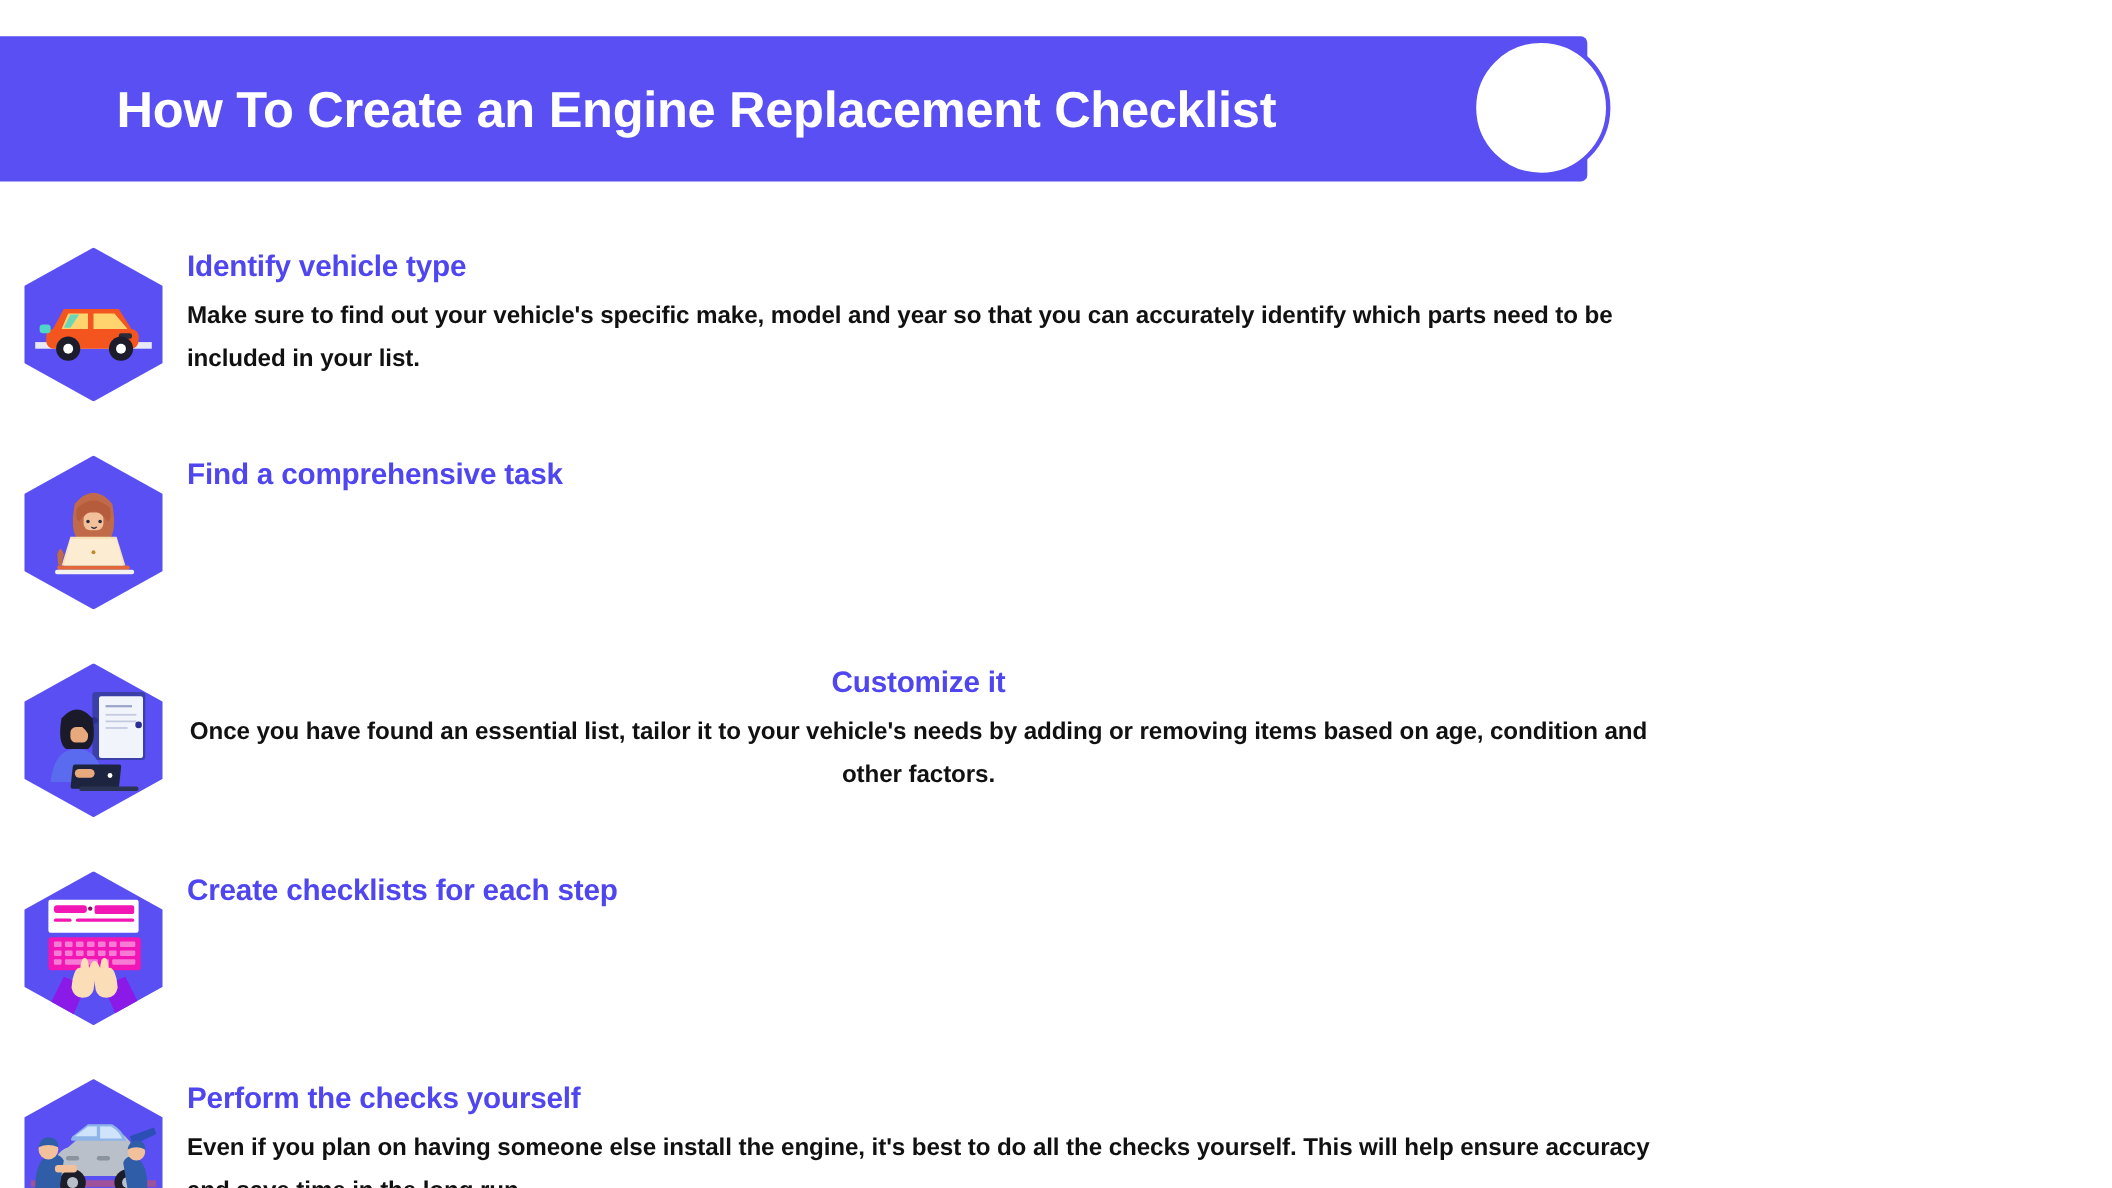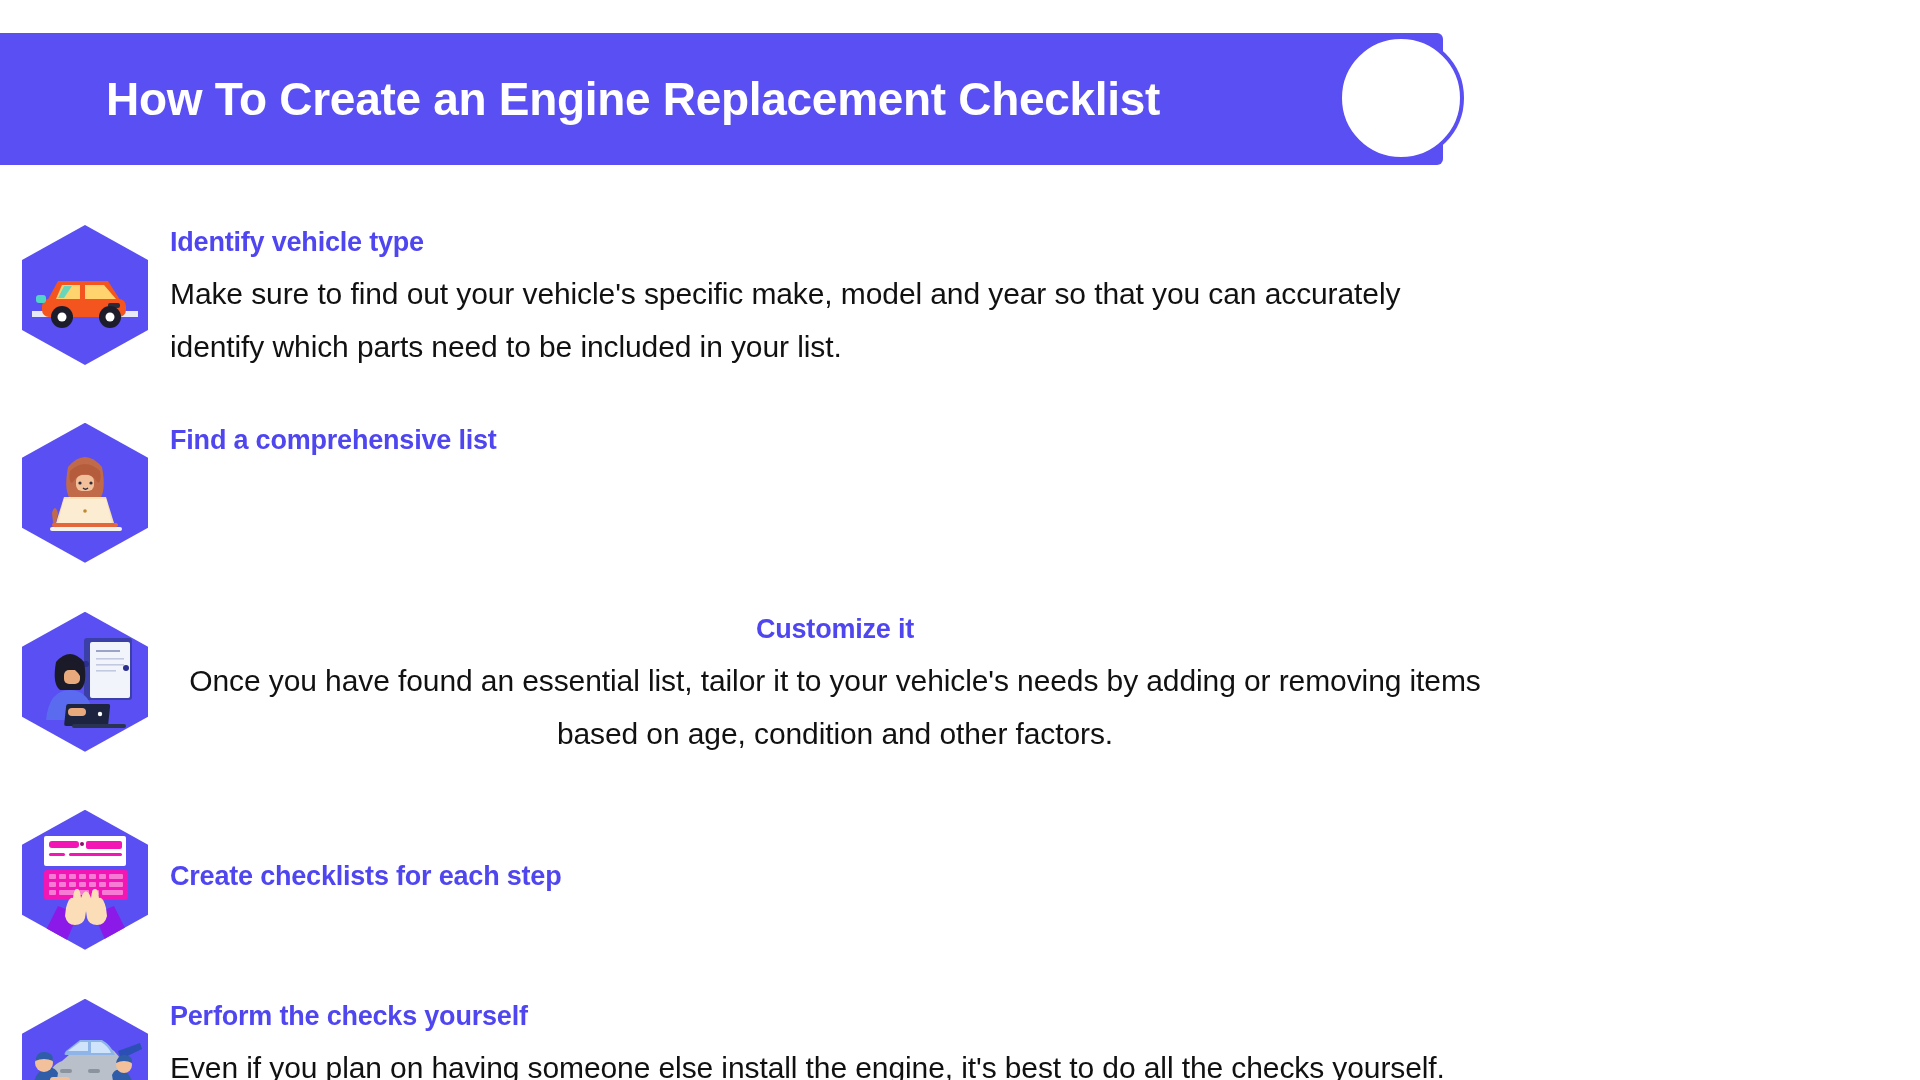--- a/index.html
+++ b/index.html
@@ -60,31 +60,31 @@
   .step-title {
     color:#4f46f0;
     font-size:27px;
     font-weight:bold;
     line-height:1.15;
     letter-spacing:-0.2px;
     margin-bottom:9px;
   }
   .step-desc {
     color:#111111;
-    font-size:30px;
-    font-weight:400;
+    font-size:22px;
+    font-weight:700;
     line-height:1.78;
     letter-spacing:-0.1px;
   }
 
   
   .step.s1 { margin-bottom:14px; }
   .step.s2 { margin-bottom:18px; }
   .step.s3 { margin-bottom:14px;text-align:center; }
-  .step.s4 { margin-bottom:20px;align-items:center; }
+  .step.s4 { margin-bottom:20px; }
 </style>
 </head>
 <body>
 
 <div class="page">
 
   <div class="header-band">
     <div class="header-title">How To Create an Engine Replacement Checklist</div>
   </div>
   <div class="header-circle"></div>
@@ -130,21 +130,21 @@
             <rect x="30" y="100" width="66" height="4" rx="2" fill="#e4663b"></rect>
             <path d="M34 100 L92 100 L84 74 L42 74 Z" fill="#f7dfb8"></path>
             <path d="M36 100 L90 100 L84 76 L42 76 Z" fill="#fbecd2"></path>
             <circle cx="63" cy="88" r="1.8" fill="#c0882f"></circle>
             <rect x="28" y="104" width="72" height="4" rx="2" fill="#f4f2ef"></rect>
             <path d="M30 90 q3 -10 6 0 l-2 10 l-3 0z" fill="#c06a4a"></path>
           </svg>
         </div>
       </div>
       <div class="step-body">
-        <div class="step-title">Find a comprehensive list</div>
+        <div class="step-title">Find a comprehensive task</div>
       </div>
     </div>
 
     <div class="step s3">
       <div class="step-icon-wrap">
         <div class="hex">
           <svg viewBox="0 0 126 140" xmlns="http://www.w3.org/2000/svg">
             <rect x="62" y="26" width="48" height="62" rx="3" fill="#3b3fa8"></rect>
             <rect x="68" y="30" width="40" height="56" rx="2" fill="#f1f4fb"></rect>
             <rect x="74" y="38" width="24" height="2" fill="#9aa3c8"></rect>

